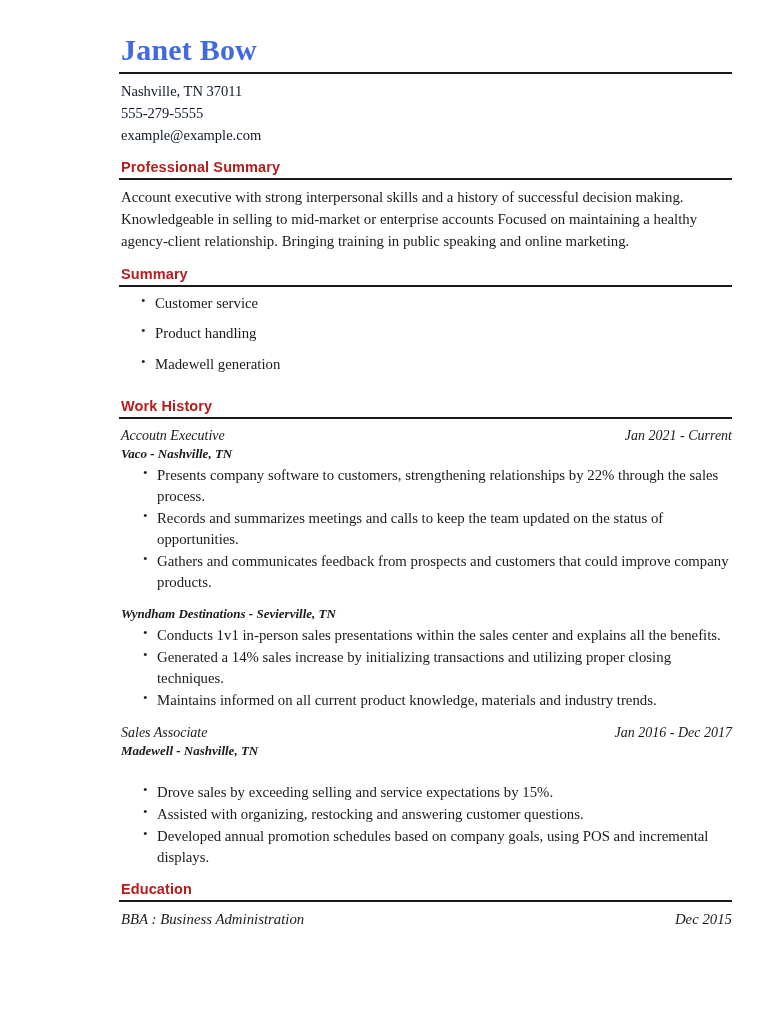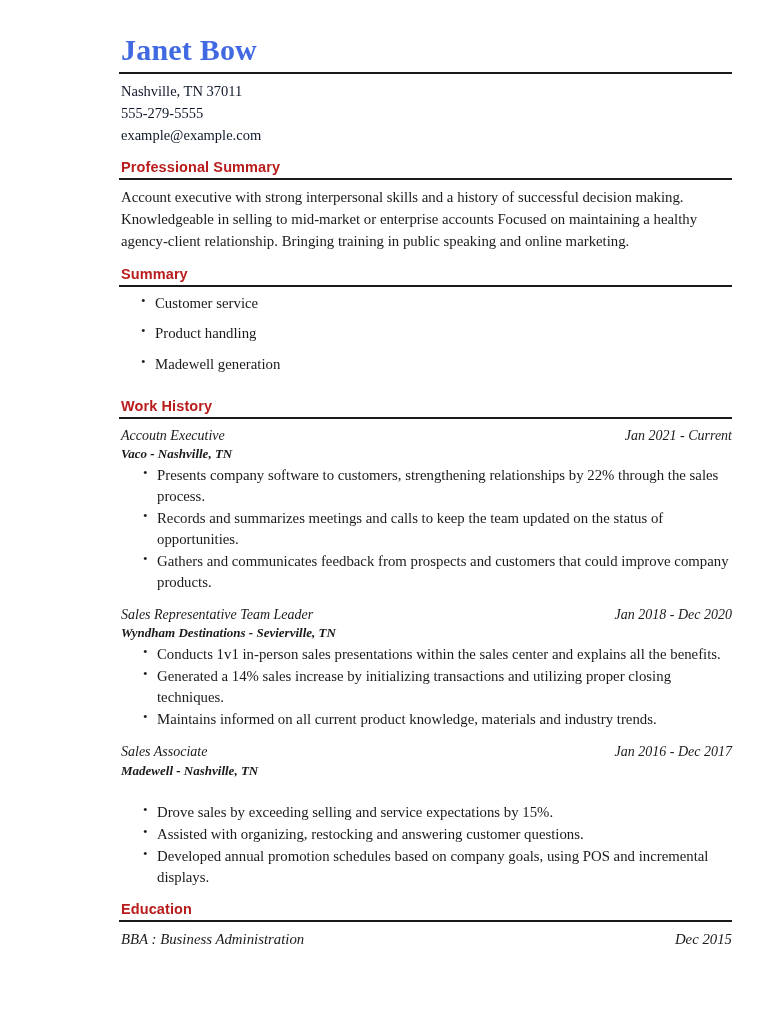--- a/index.html
+++ b/index.html
@@ -185,24 +185,20 @@
     </div>
     <div class="job-company">Vaco - Nashville, TN</div>
     <ul class="bullets">
       <li>Presents company software to customers, strengthening relationships by 22% through the sales process.</li>
       <li>Records and summarizes meetings and calls to keep the team updated on the status of opportunities.</li>
       <li>Gathers and communicates feedback from prospects and customers that could improve company products.</li>
     </ul>
   </div>
 
   <div class="job job-gap-1">
-    <div class="job-head">
-      <span class="job-title">Sales Representative Team Leader</span>
-      <span class="job-dates">Jan 2018 - Dec 2020</span>
-    </div>
     <div class="job-company">Wyndham Destinations - Sevierville, TN</div>
     <ul class="bullets">
       <li>Conducts 1v1 in-person sales presentations within the sales center and explains all the benefits.</li>
       <li>Generated a 14% sales increase by initializing transactions and utilizing proper closing techniques.</li>
       <li>Maintains informed on all current product knowledge, materials and industry trends.</li>
     </ul>
   </div>
 
   <div class="job job-gap-2">
     <div class="job-head">

